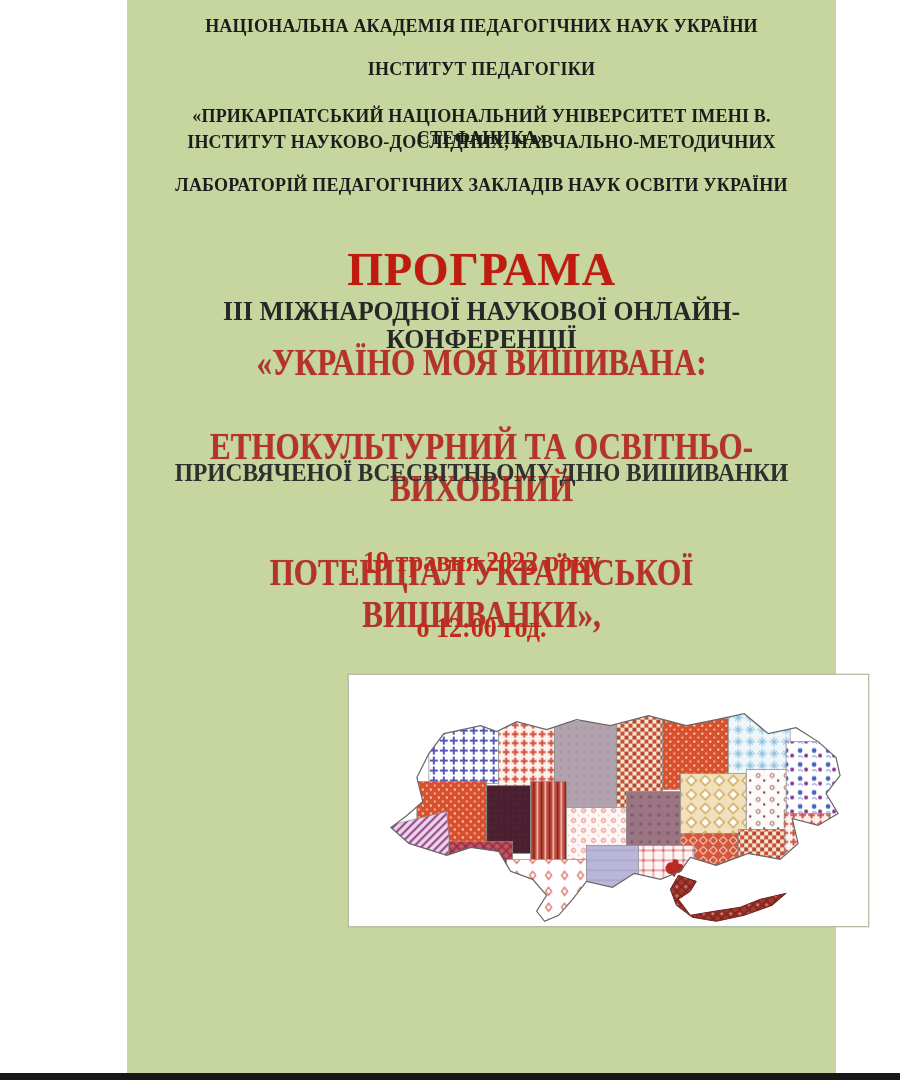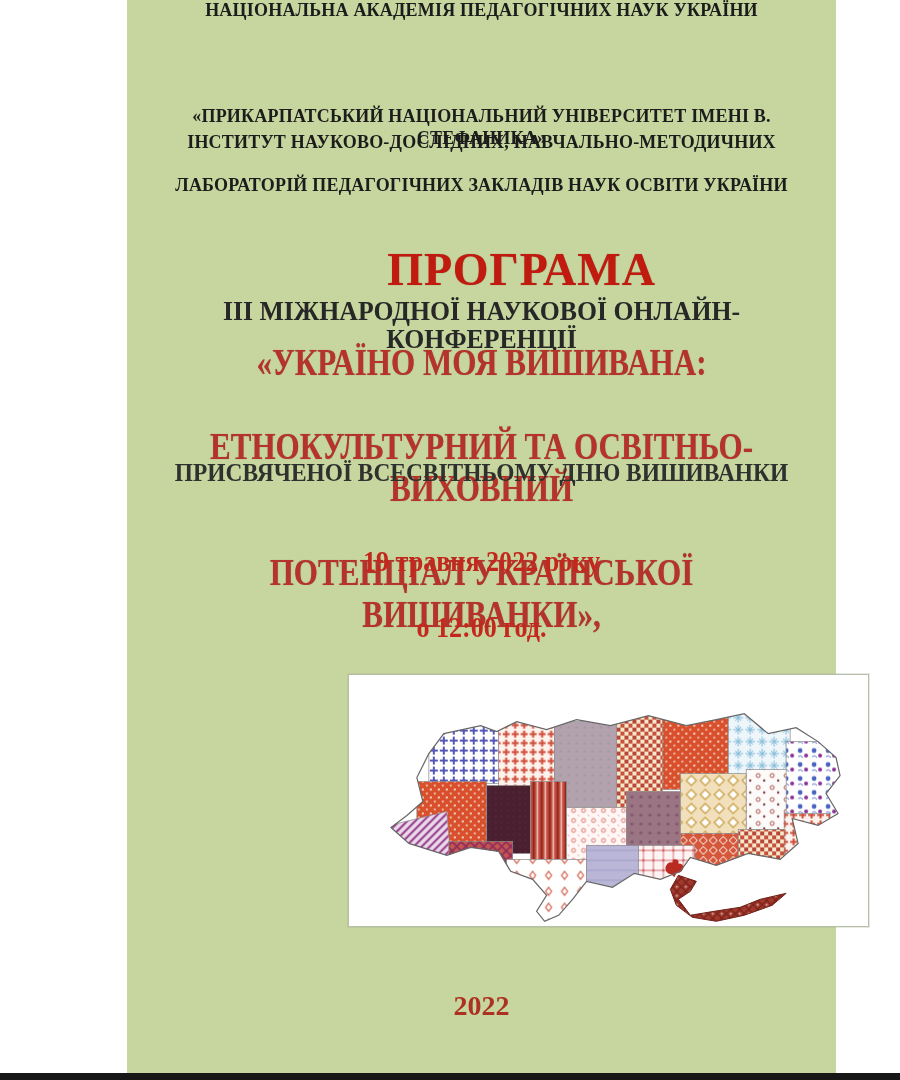--- a/index.html
+++ b/index.html
@@ -15,28 +15,27 @@
   .bottom-bar{
     position:absolute;left:0;bottom:0;width:900px;height:7px;background:#171717;
   }
   .txt{
     position:absolute;left:0;width:100%;text-align:center;
     font-weight:bold;white-space:pre-line;
   }
   .header-block{
     font-size:18px;line-height:21.5px;color:#1c1c1c;letter-spacing:.2px;
   }
-  .hb1{top:0;}
+  .hb1{top:16px;}
   .hb2{top:63px;}
   .hb3{top:132px;}
   .programa{
     top:248px;font-size:46px;line-height:44px;color:#c11b0f;
     letter-spacing:1px;
     text-shadow:0 0 1px rgba(90,10,5,.45);
-    margin-left:40px;
   }
   .subtitle{
     top:297px;font-size:28px;line-height:28px;color:#272727;
     transform:scaleX(.92);transform-origin:center;
   }
   .conf-title{
     top:342px;font-size:37px;line-height:42px;color:#b5332a;
     transform:scaleX(.84);transform-origin:center;
     text-shadow:0 0 1px rgba(80,15,10,.4);
   }
@@ -58,21 +57,21 @@
     box-sizing:border-box;
   }
   .map-box svg{display:block;width:100%;height:100%;}
 </style>
 </head>
 <body>
 
 <div class="page">
 
   <div class="txt header-block hb1"><span>НАЦІОНАЛЬНА АКАДЕМІЯ ПЕДАГОГІЧНИХ НАУК УКРАЇНИ</span><br>
-  </div>
+  <span>ІНСТИТУТ ПЕДАГОГІКИ</span></div>
 
   <div class="txt header-block hb2"><br>
   <span>«ПРИКАРПАТСЬКИЙ НАЦІОНАЛЬНИЙ УНІВЕРСИТЕТ ІМЕНІ В. СТЕФАНИКА»</span></div>
 
   <div class="txt header-block hb3"><span>ІНСТИТУТ НАУКОВО-ДОСЛІДНИХ, НАВЧАЛЬНО-МЕТОДИЧНИХ</span><br>
   <span>ЛАБОРАТОРІЙ ПЕДАГОГІЧНИХ ЗАКЛАДІВ НАУК ОСВІТИ УКРАЇНИ</span></div>
 
   <div class="txt programa">ПРОГРАМА</div>
 
   <div class="txt subtitle">ІІІ МІЖНАРОДНОЇ НАУКОВОЇ ОНЛАЙН-КОНФЕРЕНЦІЇ</div>
@@ -210,16 +209,15 @@
       </g>
 
       <path d="M317,192 q2,-6 7,-5 q1,-4 4,-3 q3,1 2,4 q5,0 5,4 q0,5 -7,6 l-2,4 l-3,-3 q-6,0 -6,-7 z" fill="#b92b20"></path>
 
       <path d="M95,58 L132,50 L148,56 L168,46 L198,54 L228,44 L262,50 L300,40 L338,50 L368,44 L396,38 L420,58 L448,52 L470,66 L488,82 L492,100 L478,118 L490,138 L470,150 L444,143 L450,168 L432,184 L400,178 L368,190 L342,182 L332,196 L312,204 L286,198 L264,212 L238,206 L224,224 L210,240 L196,246 L188,236 L198,220 L184,204 L162,196 L150,176 L122,172 L98,180 L60,168 L42,152 L58,140 L74,126 L68,102 L80,78 Z" fill="none" stroke="#666666" stroke-width="1.2"></path>
 
       <path d="M330,200 L348,206 L342,216 L330,224 L342,240 L366,236 L392,232 L412,224 L438,218 L424,230 L396,240 L368,246 L344,242 L328,230 L322,214 Z" fill="url(#p-crimea)" stroke="#6b2018" stroke-width="1"></path>
     </svg>
   </div>
 
-  <div class="txt year">2022</div>
 </div>
 
 <div class="bottom-bar"></div>
 
 </body></html>

